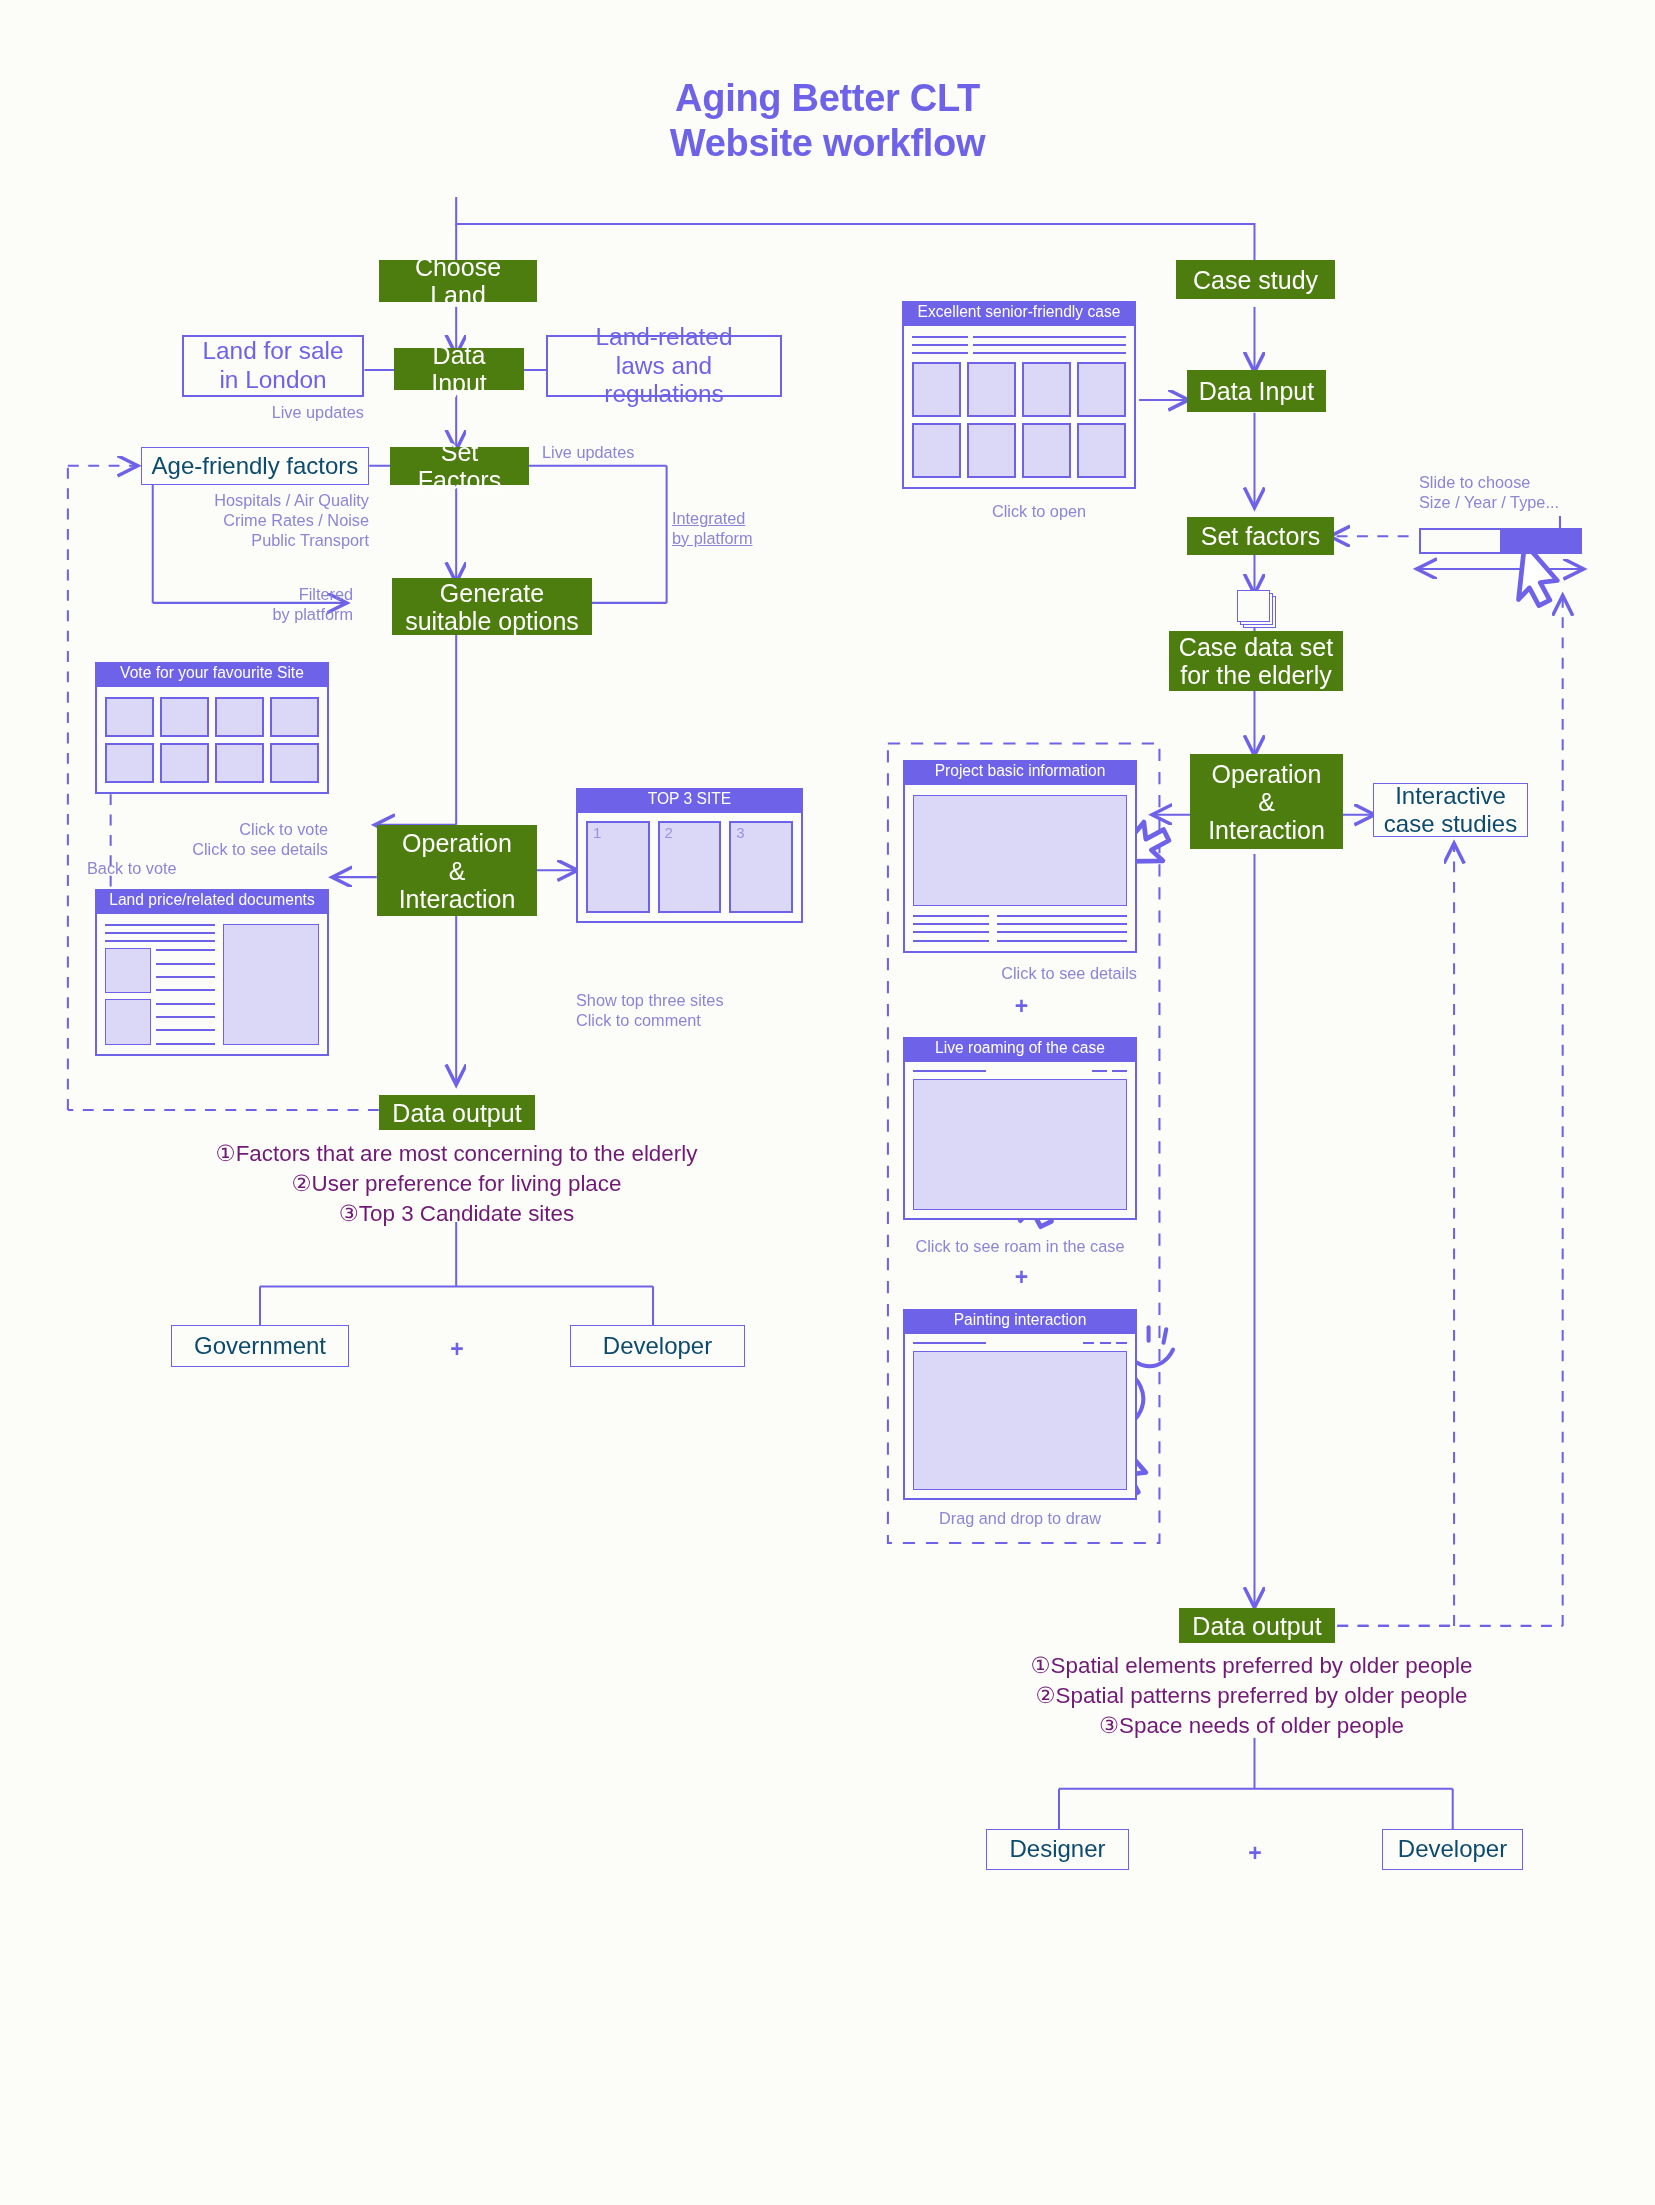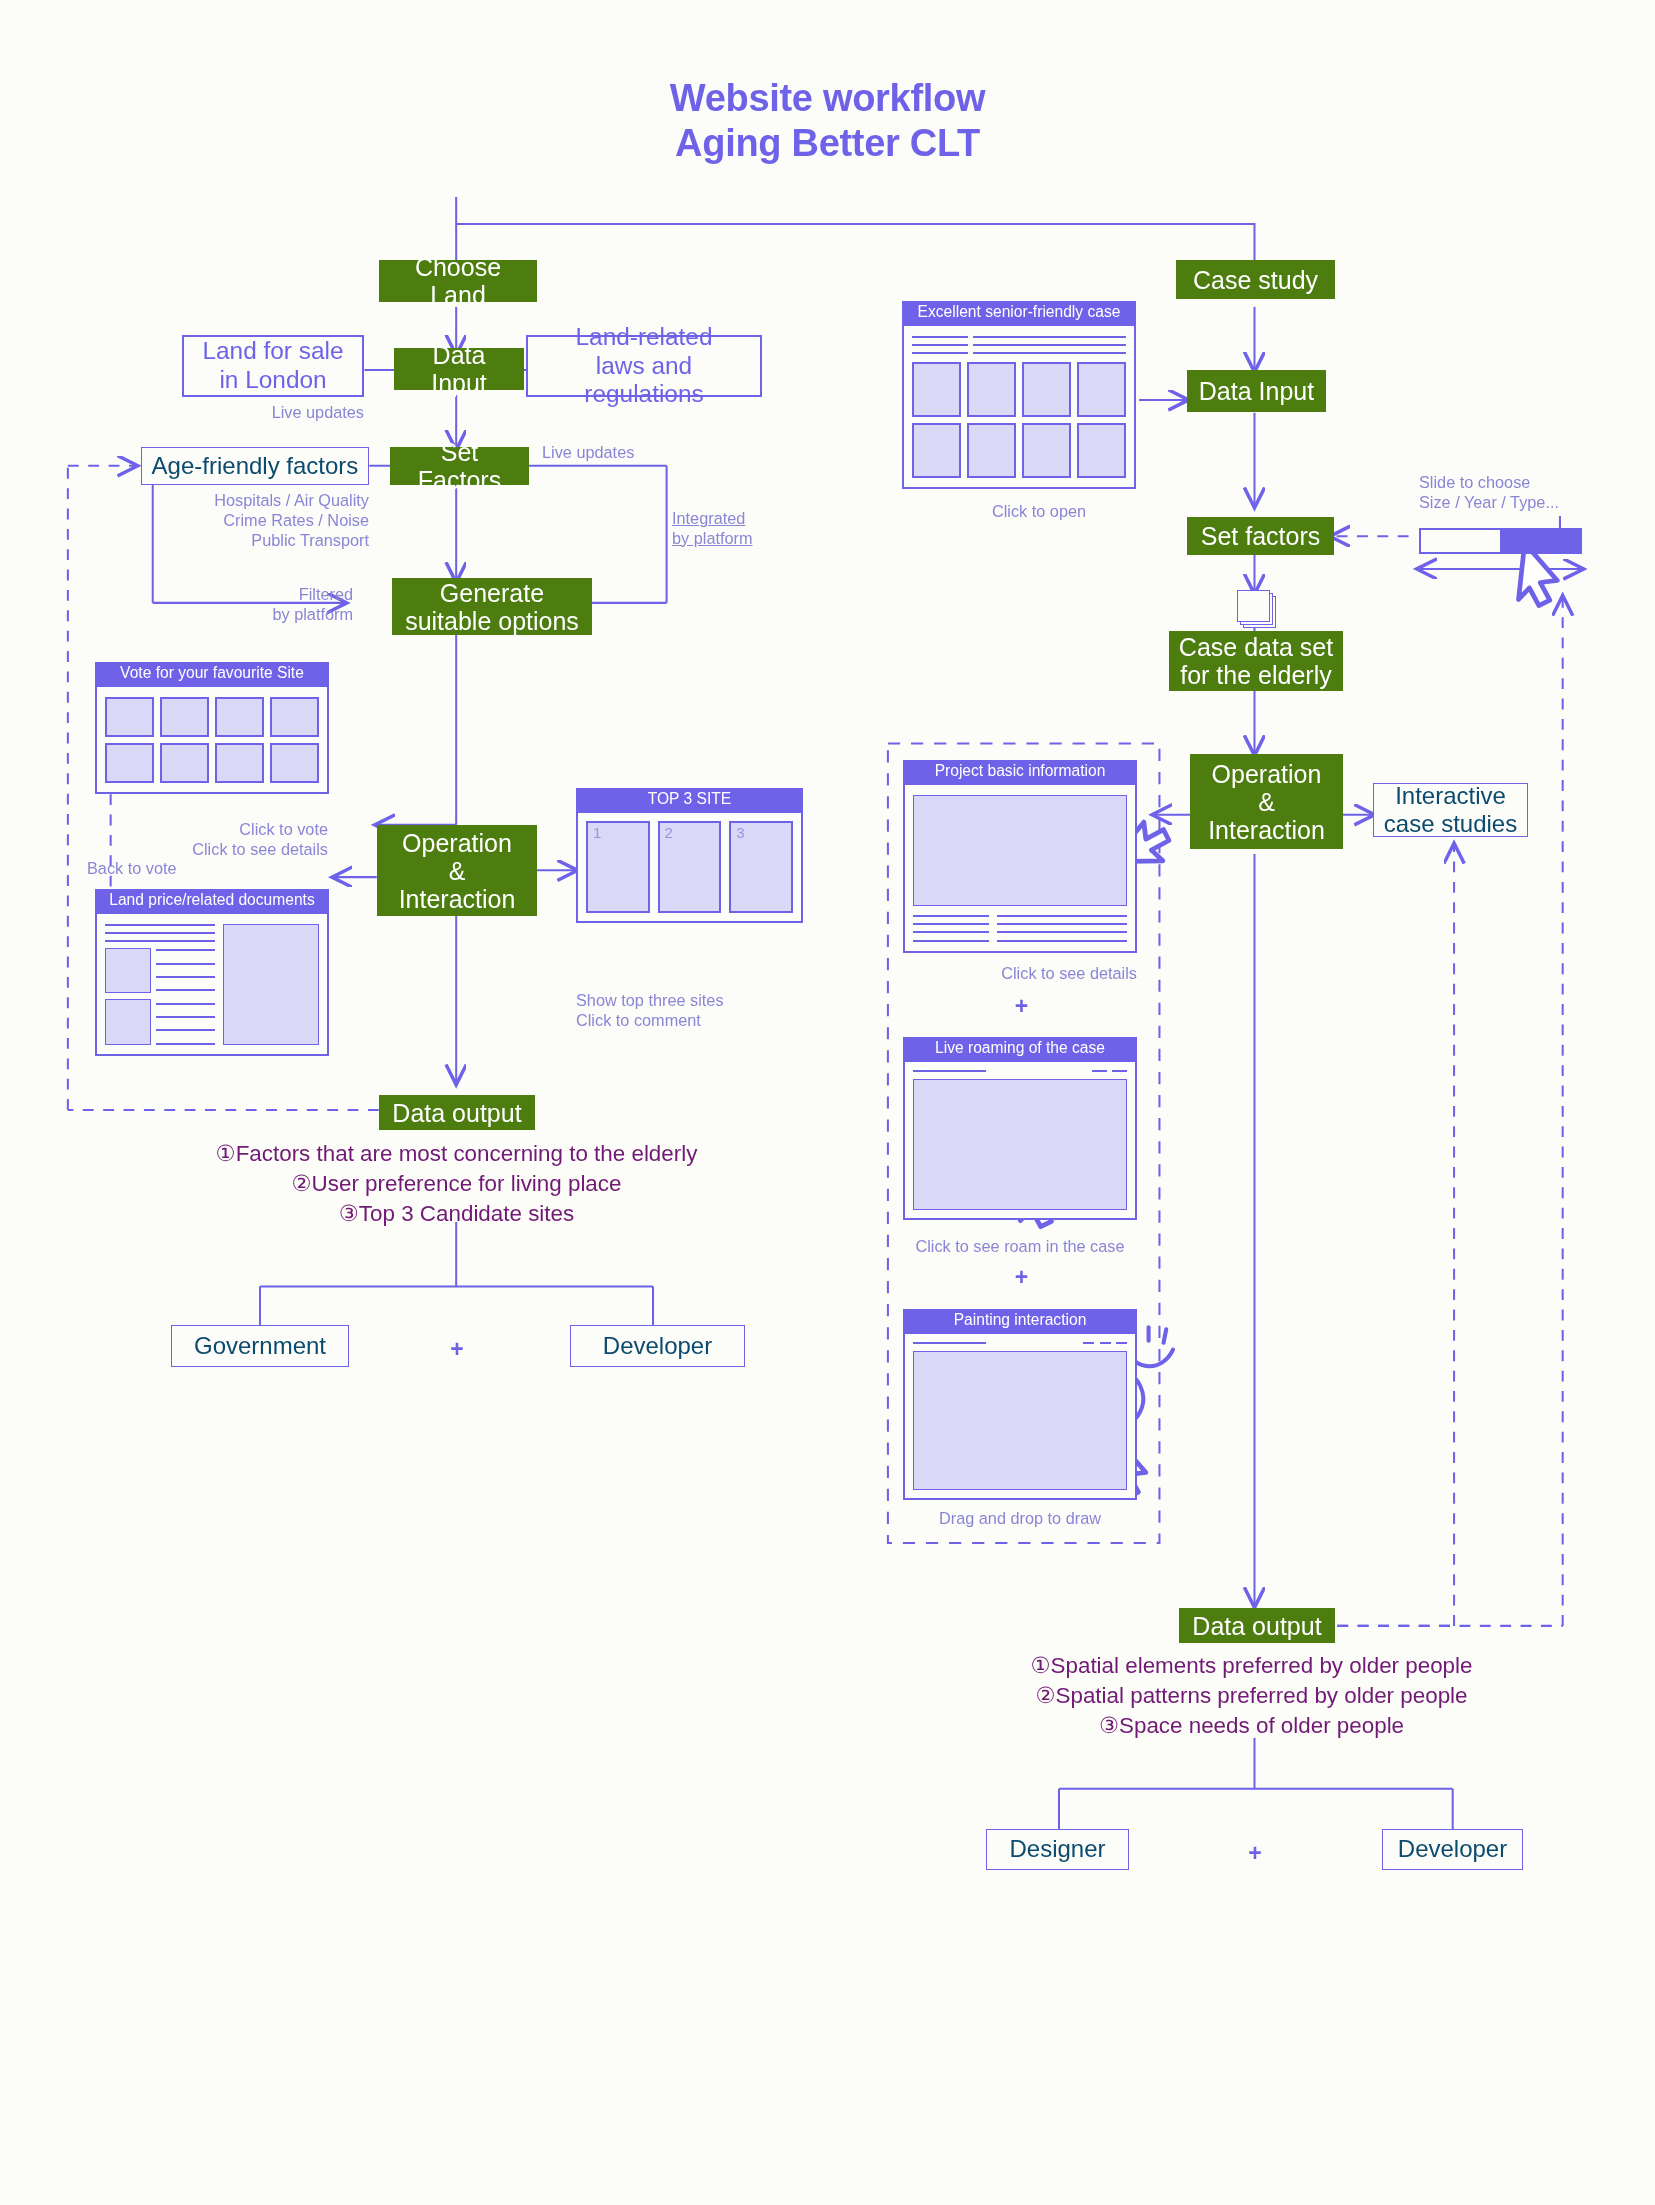--- a/index.html
+++ b/index.html
@@ -210,34 +210,34 @@
                C1694,2072 1670,2104 1640,2110"></path>
       <path d="M1656,1986 C1672,2020 1712,2022 1728,1988" stroke-width="6"></path>
       <path d="M1666,1960 L1670,1978"></path>
       <path d="M1692,1955 L1692,1975"></path>
       <path d="M1718,1958 L1714,1978"></path>
     </g>
 
   </svg>
 
   <div class="abs title">
+    <div>Aging Better CLT</div>
     <div>Website workflow</div>
-    <div>Aging Better CLT</div>
   </div>
 
   <div class="abs nodeFilled" style="left:379px;top:260px;width:158px;height:42px;">Choose Land</div>
 
   <div class="abs nodeFilled" style="left:394px;top:348px;width:130px;height:42px;">Data Input</div>
 
   <div class="abs nodeOutline" style="left:182px;top:335px;width:182px;height:62px;white-space:pre-line;">Land for sale
 in London</div>
 
   <div class="abs cap r" style="left:182px;top:403px;width:182px;">Live updates</div>
 
-  <div class="abs nodeOutline" style="left:526px;top:335px;width:236px;height:62px;white-space:pre-line;">Land-related
+  <div class="abs nodeOutline" style="left:546px;top:335px;width:236px;height:62px;white-space:pre-line;">Land-related
 laws and regulations</div>
 
   <div class="abs nodeFilled" style="left:390px;top:447px;width:139px;height:38px;">Set Factors</div>
 
   <div class="abs cap l" style="left:542px;top:443px;width:163px;">Live updates</div>
 
   <div class="abs nodeOutlineThin" style="left:141px;top:447px;width:228px;height:38px;">Age-friendly factors</div>
 
   <div class="abs cap r" style="left:141px;top:491px;width:228px;">Hospitals / Air Quality
 Crime Rates / Noise

